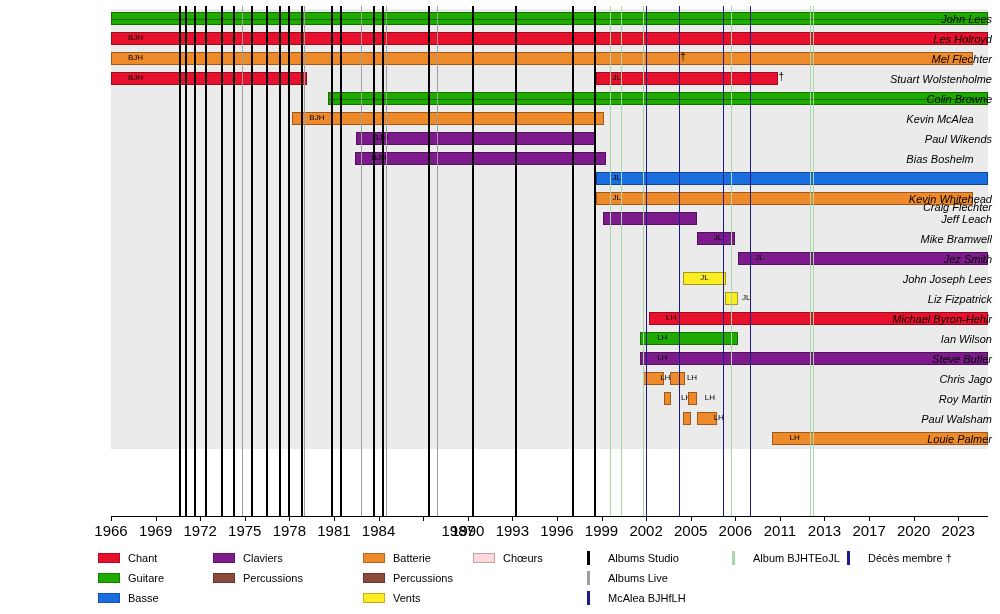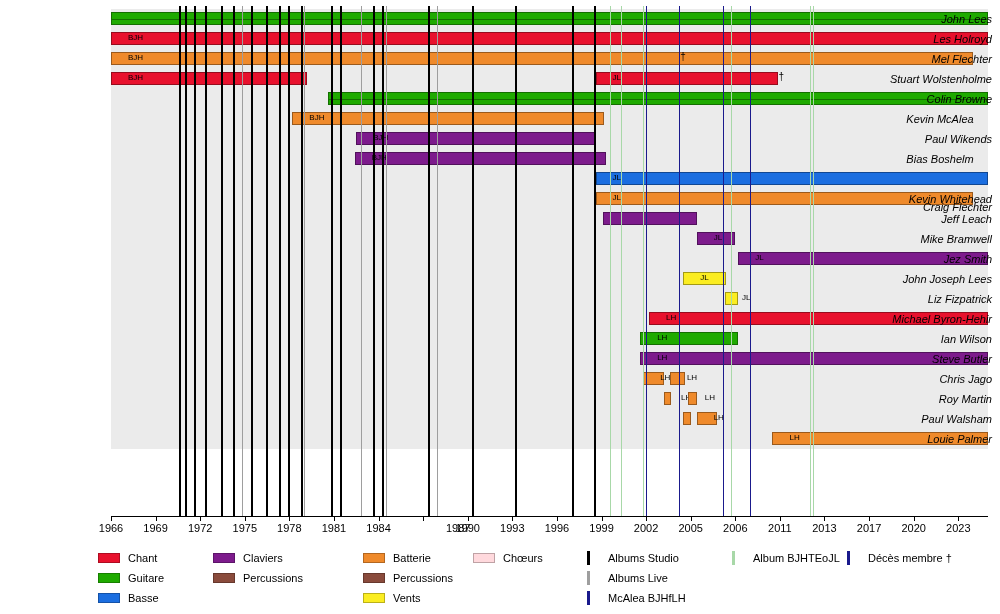--- a/index.html
+++ b/index.html
@@ -10,21 +10,21 @@
   #chart{position:absolute;left:0;top:0;width:1000px;height:530px;}
   #plot{position:absolute;left:111px;top:6px;width:877px;height:510px;}
   .rowband{position:absolute;left:0;width:877px;height:20px;background:#ebebeb;}
   .rowlabel{position:absolute;right:8px;width:104px;text-align:right;font-size:11px;color:#000;line-height:12px;font-style:italic;}
   .bar{position:absolute;height:13px;border:1px solid rgba(0,0,0,0.35);box-sizing:border-box;}
   .barlabel{position:absolute;font-size:8px;line-height:9px;color:#000;padding-left:15px;}
   .vline{position:absolute;top:0;width:1px;height:510px;}
   .vline.wide{width:2px;}
   .axis{position:absolute;left:111px;top:516px;width:877px;height:1px;background:#000;}
   .tick{position:absolute;top:0;width:1px;height:4px;background:#000;}
-  .ticklabel{position:absolute;top:5px;font-size:11px;color:#000;transform:translateX(-50%);white-space:nowrap;}
+  .ticklabel{position:absolute;top:5px;font-size:15px;color:#000;transform:translateX(-50%);white-space:nowrap;}
 
   
   #legend{position:absolute;left:78px;top:548px;width:900px;height:62px;}
   .lgcol{position:absolute;top:0;}
   .lgitem{position:relative;height:20px;line-height:20px;font-size:11px;color:#000;white-space:nowrap;}
   .swatch{position:absolute;left:0;top:5px;width:22px;height:10px;border:1px solid rgba(0,0,0,0.25);box-sizing:border-box;}
   .lgtext{position:absolute;left:30px;top:0;}
   .swatch.line{width:3px;left:9px;border:none;}
 </style>
 </head>

